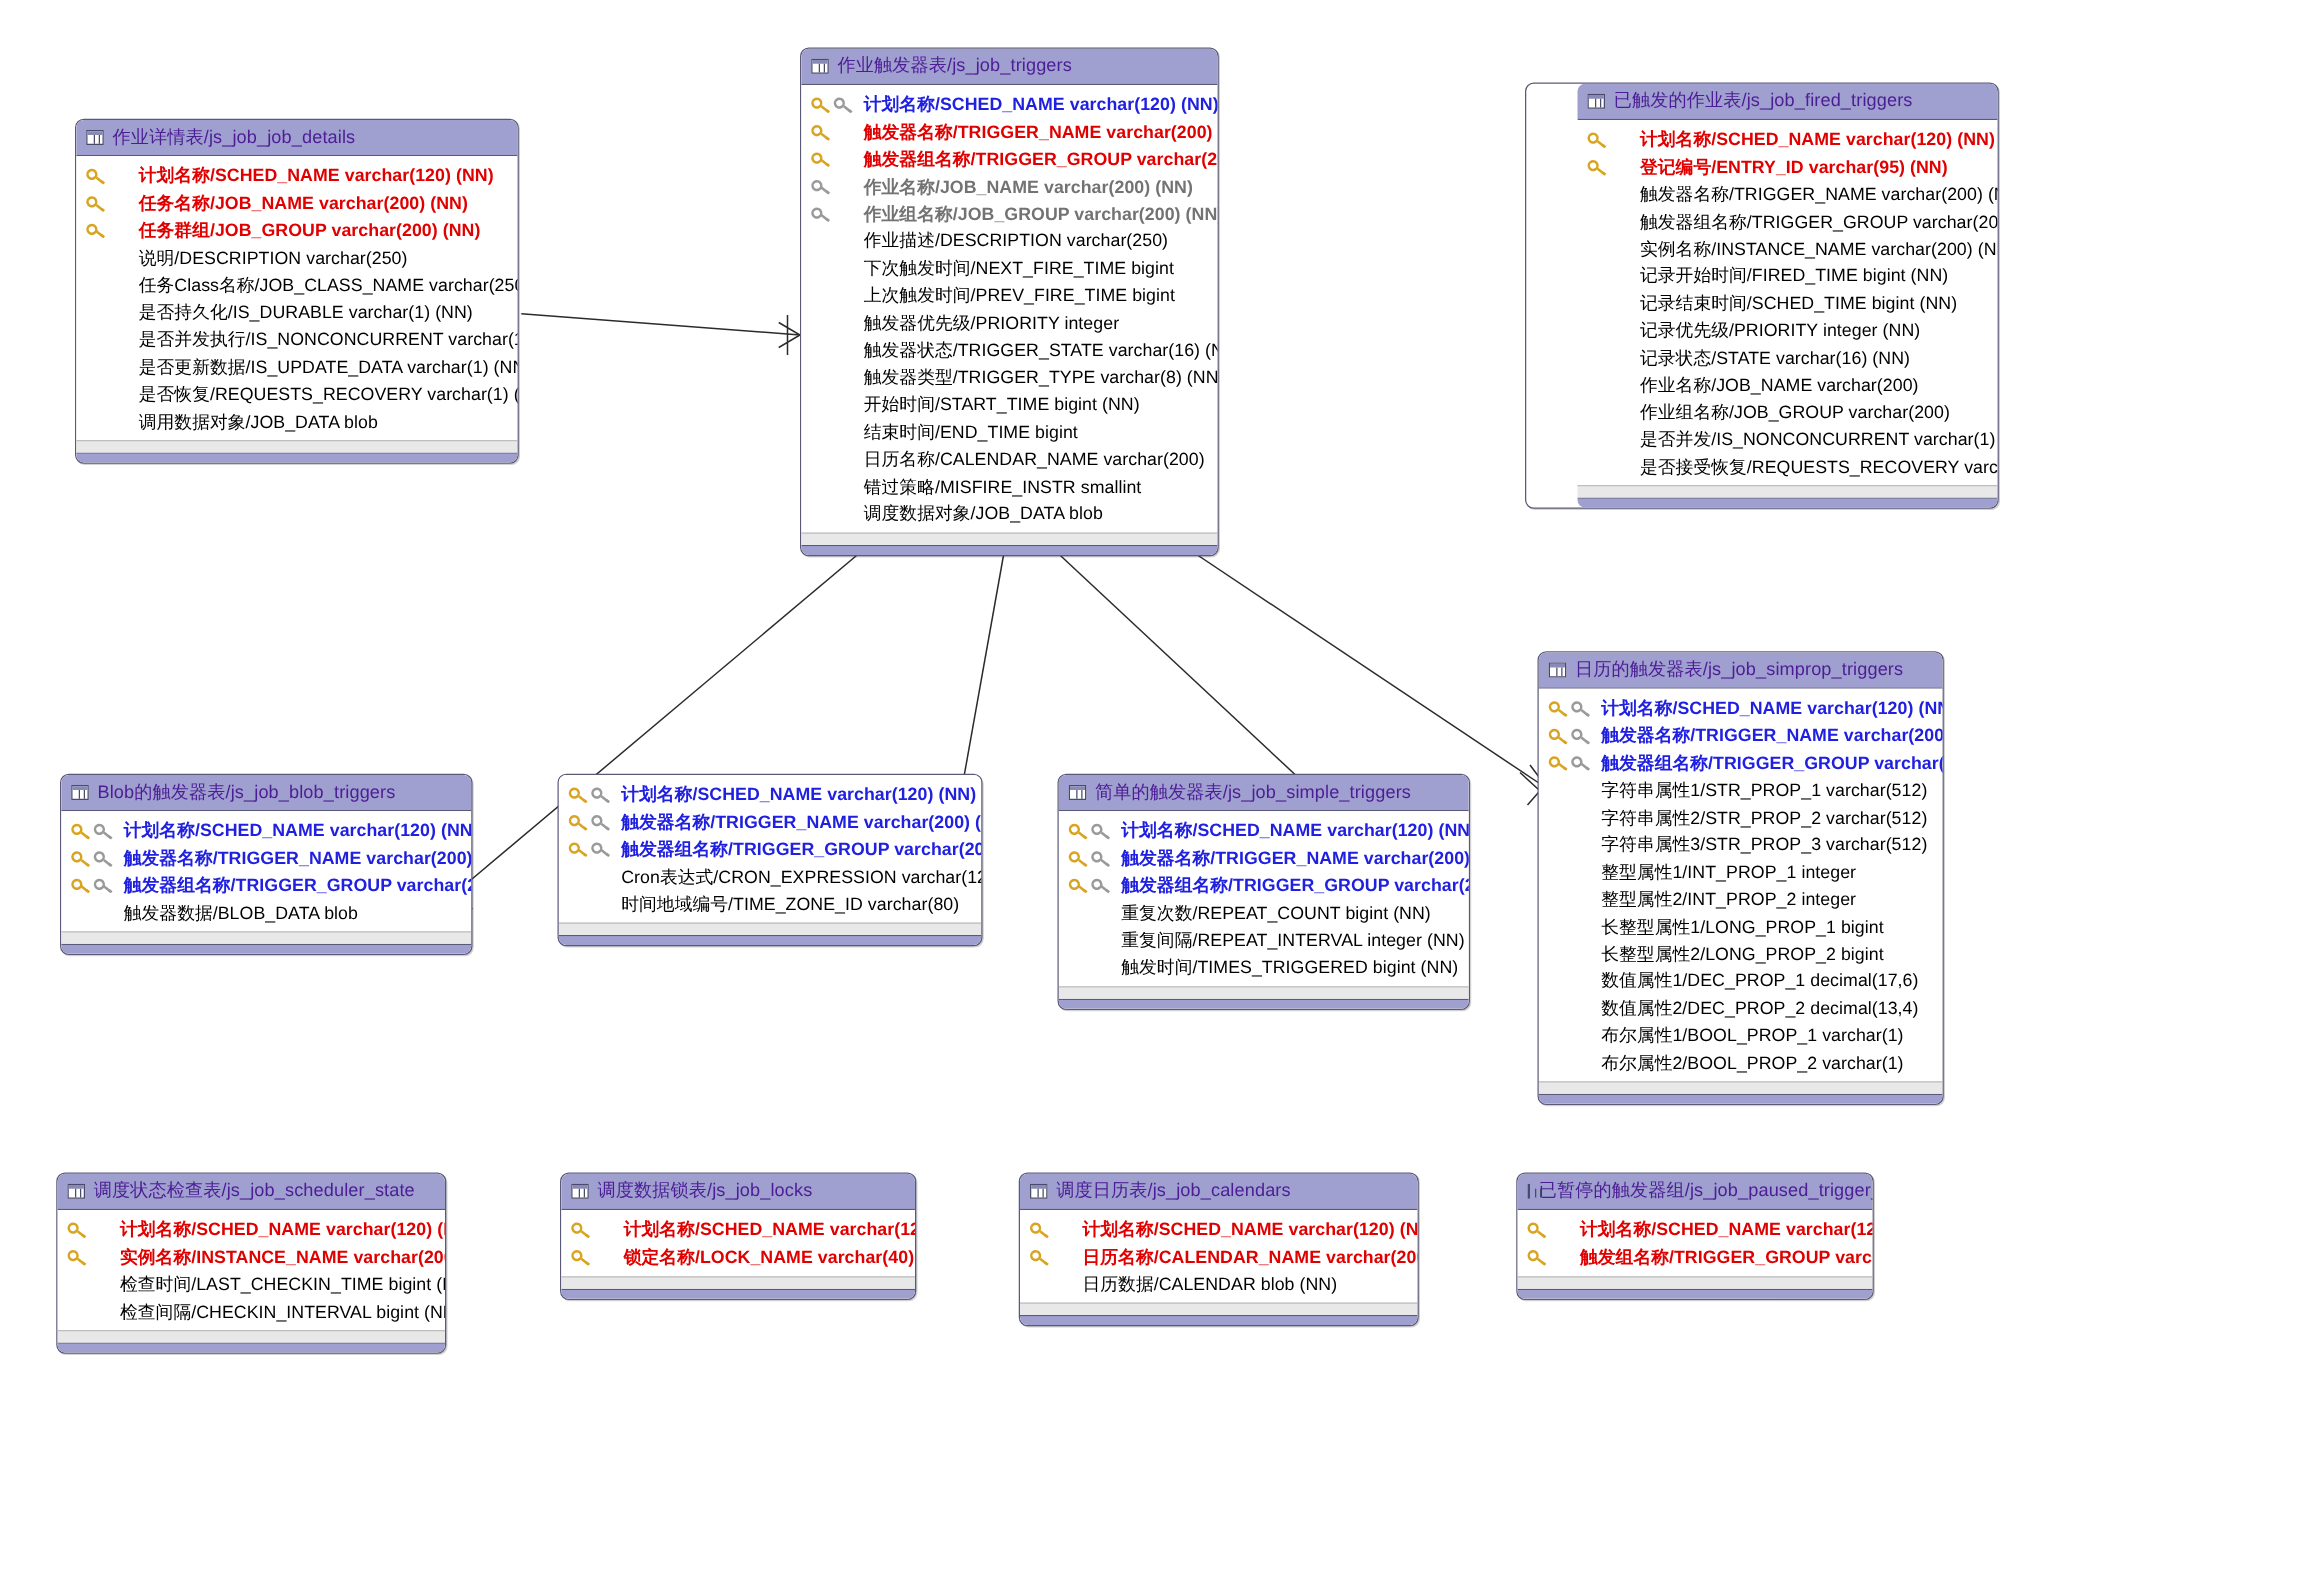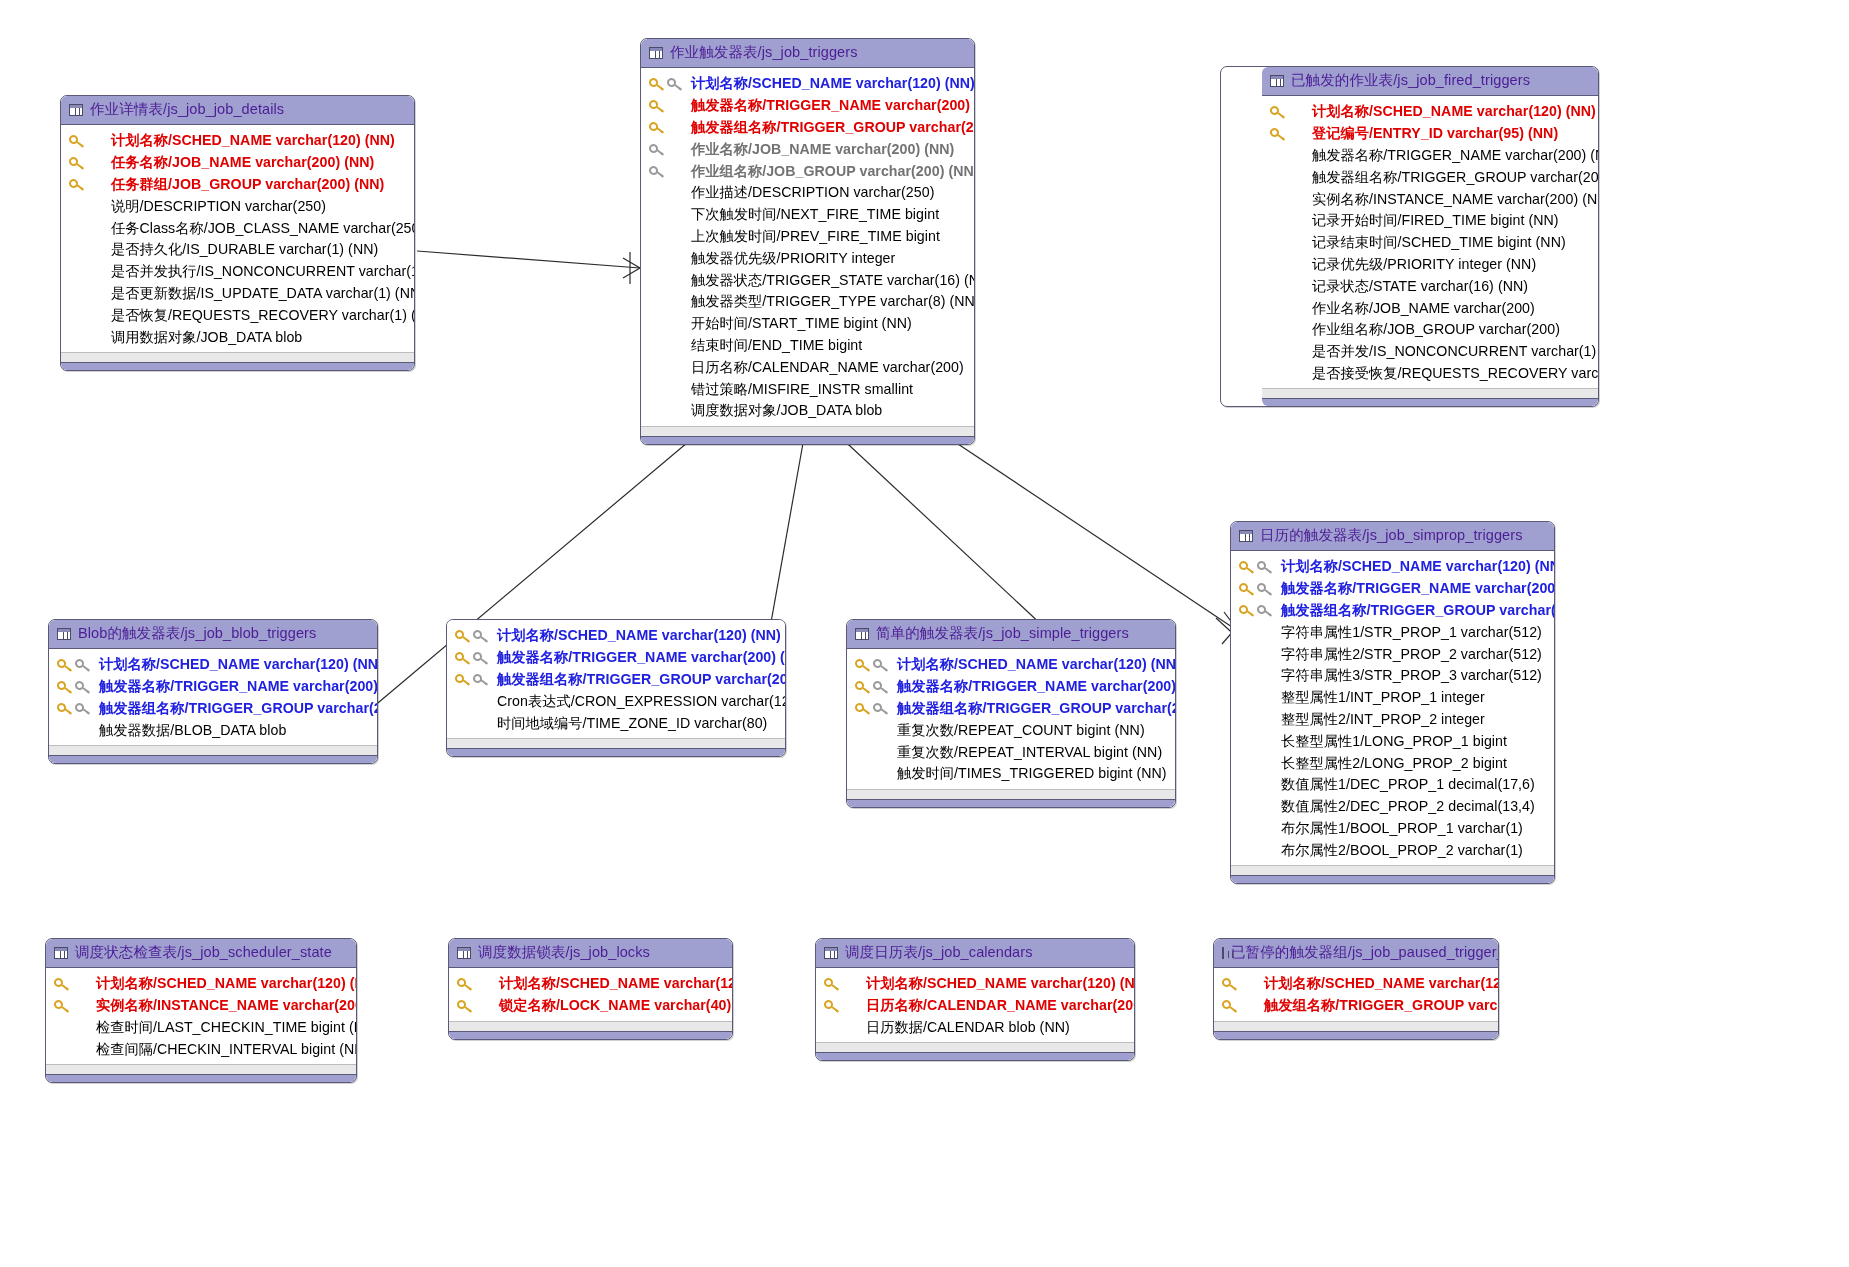--- a/index.html
+++ b/index.html
@@ -585,21 +585,21 @@
               </span>
             </span>
             <span class="fld pkfk">触发器组名称/TRIGGER_GROUP varchar(200) (NN)</span>
           </div>
           <div class="row">
             <span class="keys"></span>
             <span class="fld ">重复次数/REPEAT_COUNT bigint (NN)</span>
           </div>
           <div class="row">
             <span class="keys"></span>
-            <span class="fld ">重复次数/REPEAT_INTERVAL bigint (NN)</span>
+            <span class="fld ">重复间隔/REPEAT_INTERVAL integer (NN)</span>
           </div>
           <div class="row">
             <span class="keys"></span>
             <span class="fld ">触发时间/TIMES_TRIGGERED bigint (NN)</span>
           </div>
         </div>
         <div class="foot"></div>
         <div class="cap"></div>
       </div>
       <div class="tbl" style="left: 45px; top: 938px; width: 312px;">

